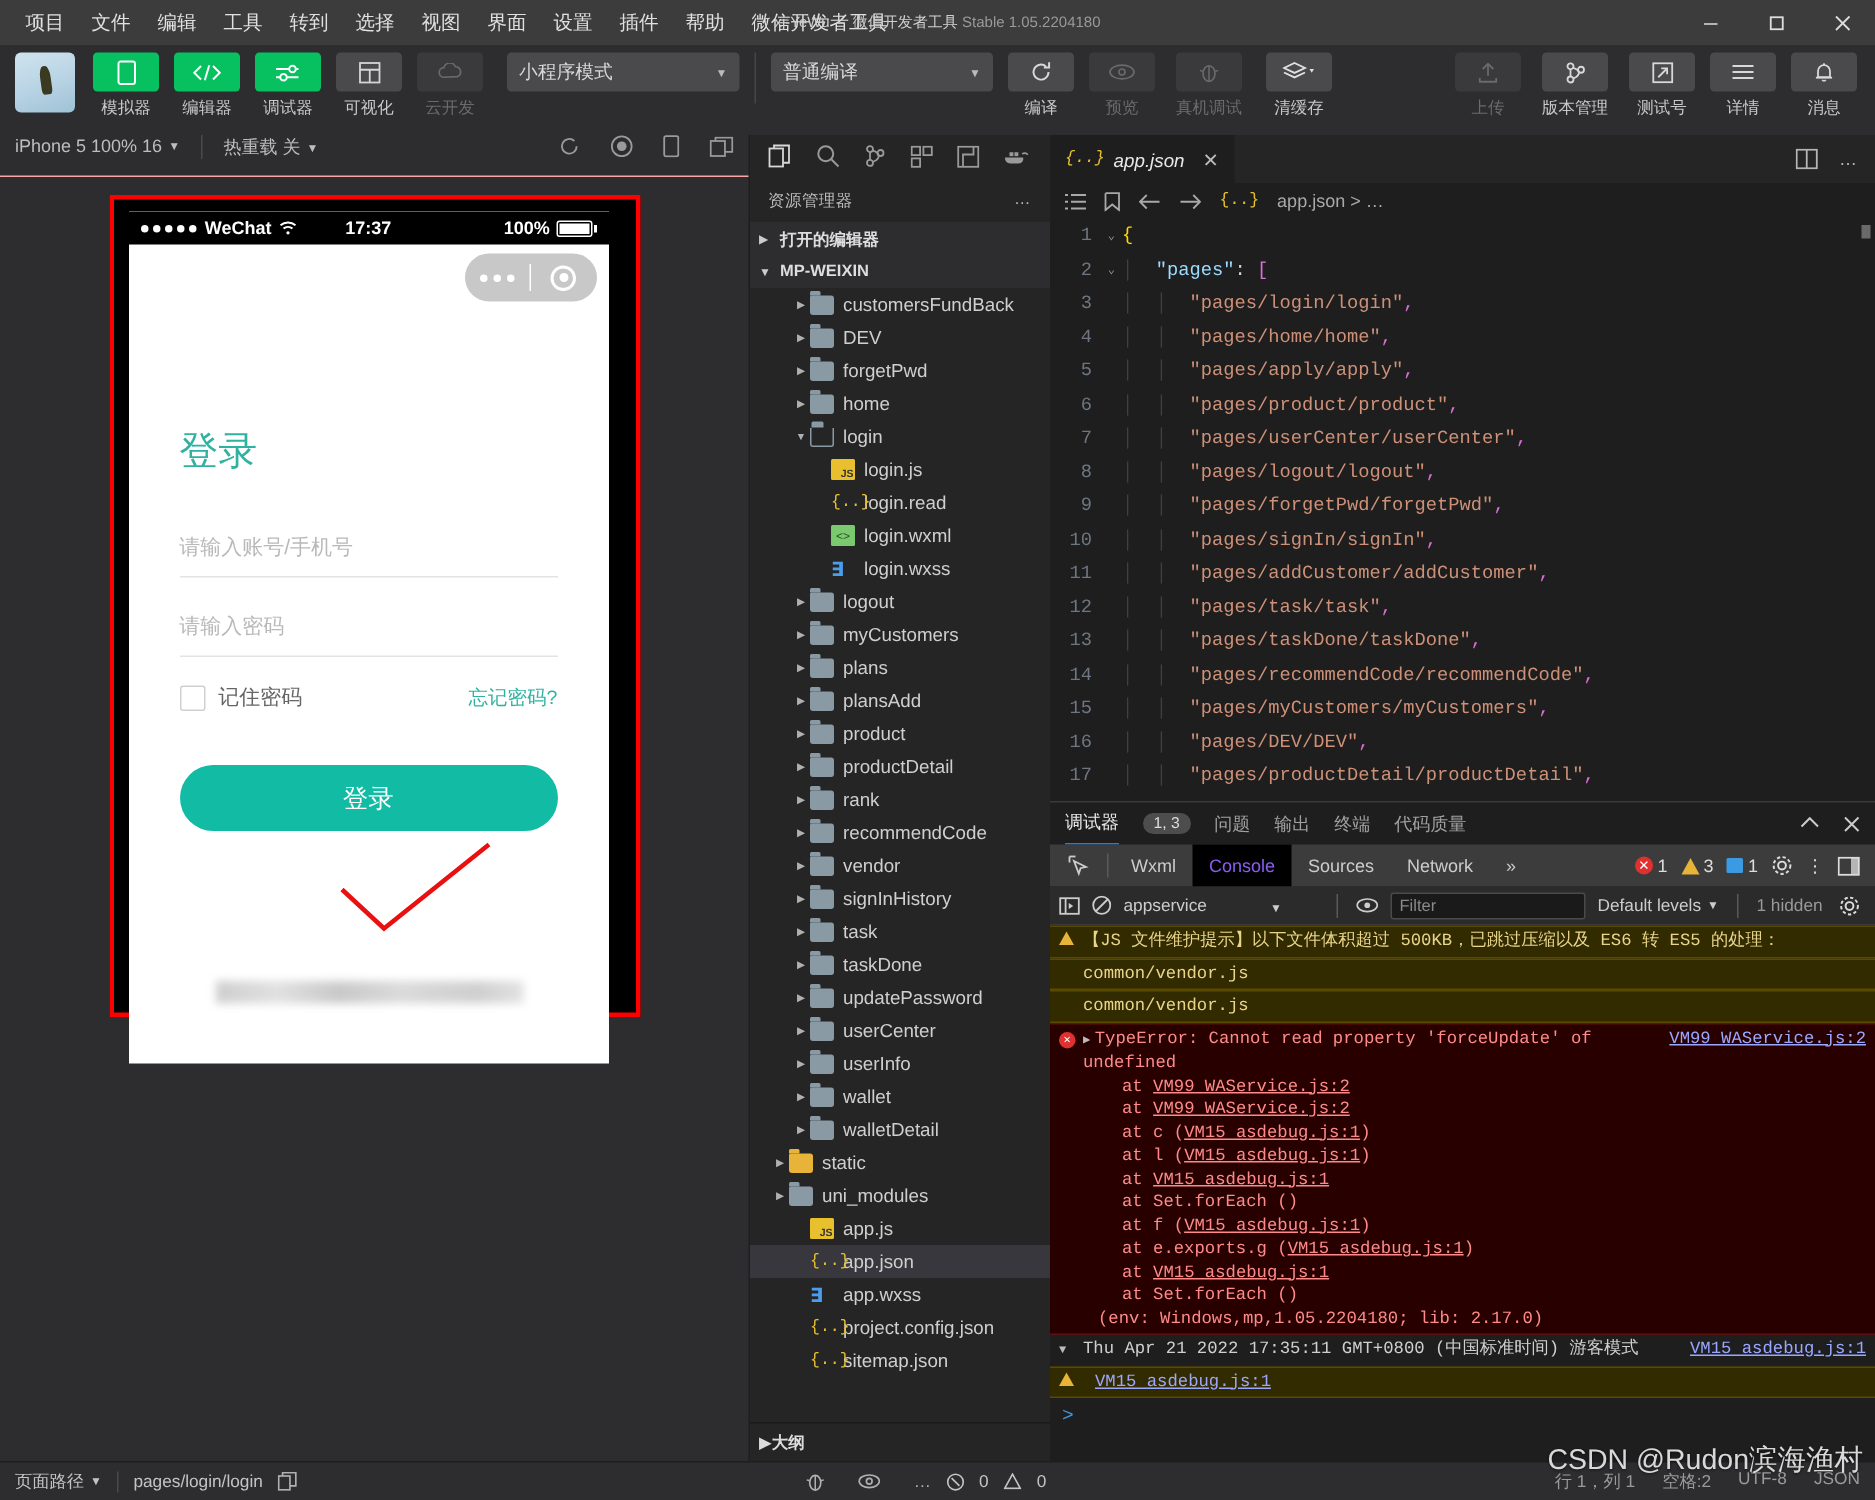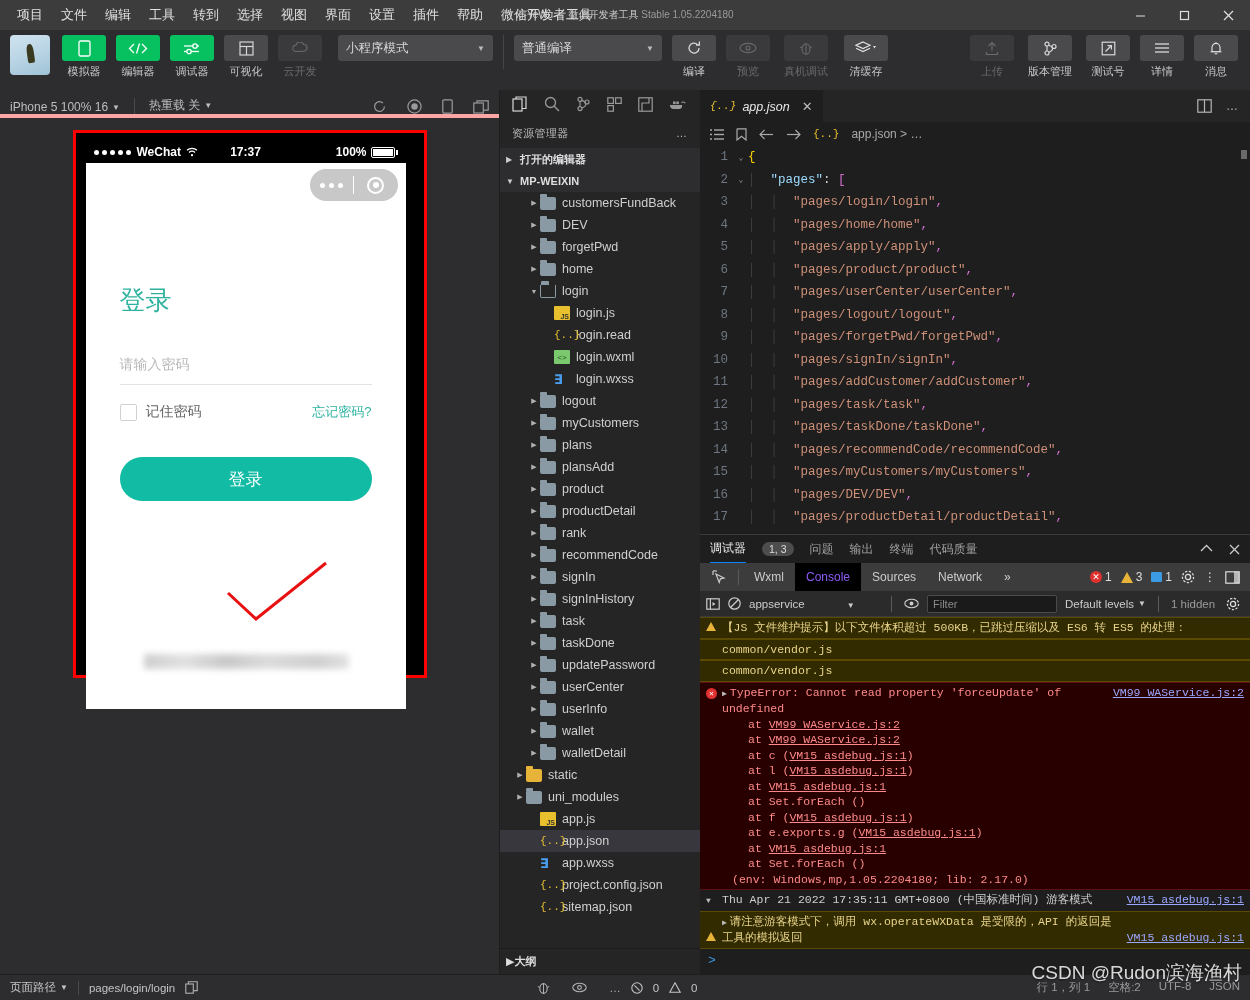--- a/index.html
+++ b/index.html
@@ -59,21 +59,21 @@
   }
   .dropdown .caret { font-size: 8px; margin-left: 10px; color: #bbb; }
   .tb-sep { width: 1px; height: 34px; background: #464646; margin: 0 10px; }
   .tb-spacer { flex: 1; }
 
   
   .body { flex: 1; display: flex; min-height: 0; }
 
   
   .sim-pane { width: 500px; background: #2d2d30; display: flex; flex-direction: column; flex: 0 0 500px; border-right: 1px solid #1e1e1e;}
-  .sim-bar { height: 28px; display: flex; align-items: flex-end; padding: 0 10px; flex: 0 0 28px; color: #bdbdbd; font-size: 12px; border-bottom:4px solid #fca5a5;}
+  .sim-bar { height: 28px; display: flex; align-items: flex-start; padding: 0 10px; flex: 0 0 28px; color: #bdbdbd; font-size: 12px; border-bottom:1px solid #fca5a5;}
   .sim-bar .chip { display: flex; align-items: center; gap: 4px; }
   .sim-bar .vsep { width: 1px; height: 16px; background: #4a4a4a; margin: 0 14px; }
   .sim-bar .icons { margin-left: auto; display: flex; gap: 20px; align-items: center; color: #9a9a9a; }
   .caret-sm { font-size: 8px; }
   .sim-stage { flex: 1; display: flex; justify-content: center; padding-top: 12px; }
   .phone-frame { width: 354px; height: 548px; border: 3px solid #ff0000; background: #000; padding: 8px 10px 12px 10px; }
   .phone-screen { width: 320px; height: 568px; background: #fff; position: relative; overflow: hidden; }
   .status-bar {
     height: 22px; background: #000; color: #fff; display: flex; align-items: center;
     padding: 0 8px; font-size: 12px; font-weight: bold;
@@ -497,20 +497,21 @@
                 </div>
               <div class="divider"></div>
               <div class="target">
                   <u></u>
                 </div>
             </div>
 
             <div class="login-title">登录</div>
 
             <div class="form">
+              <div class="fld">请输入账号/手机号</div>
               <div class="fld">请输入密码</div>
               <div class="row-opts">
                 <div class="cbx"></div>
                 <div class="remember">记住密码</div>
                 <div class="forgot">忘记密码?</div>
               </div>
             </div>
 
             <div class="login-btn">登录</div>
 
@@ -688,21 +689,21 @@
             <div class="trow">
               <span style="width: 28px; flex: 0 0 28px;"></span>
               <span class="tw">▶</span>
               <span class="ficon folder"></span>
               <span>recommendCode</span>
             </div>
             <div class="trow">
               <span style="width: 28px; flex: 0 0 28px;"></span>
               <span class="tw">▶</span>
               <span class="ficon folder"></span>
-              <span>signIn</span>
+              <span>vendor</span>
             </div>
             <div class="trow">
               <span style="width: 28px; flex: 0 0 28px;"></span>
               <span class="tw">▶</span>
               <span class="ficon folder"></span>
               <span>signInHistory</span>
             </div>
             <div class="trow">
               <span style="width: 28px; flex: 0 0 28px;"></span>
               <span class="tw">▶</span>
@@ -995,21 +996,20 @@
                 <span class="c-body"><span class="arrow-tri">▶</span>TypeError: Cannot read property 'forceUpdate' of undefined<div style="padding-left:26px">at <span class="lnk">VM99 WAService.js:2</span></div><div style="padding-left:26px">at <span class="lnk">VM99 WAService.js:2</span></div><div style="padding-left:26px">at c (<span class="lnk">VM15 asdebug.js:1</span>)</div><div style="padding-left:26px">at l (<span class="lnk">VM15 asdebug.js:1</span>)</div><div style="padding-left:26px">at <span class="lnk">VM15 asdebug.js:1</span></div><div style="padding-left:26px">at Set.forEach (<anonymous>)</anonymous></div><div style="padding-left:26px">at f (<span class="lnk">VM15 asdebug.js:1</span>)</div><div style="padding-left:26px">at e.exports.g (<span class="lnk">VM15 asdebug.js:1</span>)</div><div style="padding-left:26px">at <span class="lnk">VM15 asdebug.js:1</span></div><div style="padding-left:26px">at Set.forEach (<anonymous>)</anonymous></div><div style="padding-left:10px">(env: Windows,mp,1.05.2204180; lib: 2.17.0)</div></span>
                 <span class="c-src">VM99 WAService.js:2</span>
               </div>
               <div class="c-row c-plain">
                 <span class="c-icon"><span class="arrow-tri">▼</span></span>
                 <span class="c-body">Thu Apr 21 2022 17:35:11 GMT+0800 (中国标准时间) 游客模式</span>
                 <span class="c-src">VM15 asdebug.js:1</span>
               </div>
               <div class="c-row c-warnrow">
                 <span class="c-icon"><span style="display:inline-block;width:0;height:0;border-left:5px solid transparent;border-right:5px solid transparent;border-bottom:9px solid #e8b339"></span></span>
-                <span class="c-body"><span class="arrow-tri">▶</span>请注意游客模式下，调用 wx.operateWXData 是受限的，API 的返回是工具的模拟返回</span>
                 <span class="c-src">VM15 asdebug.js:1</span>
               </div>
               <div class="prompt">&gt;</div>
             </div>
         </div>
       </div>
     </div>
   </div>
 
   <div class="statusbar">

